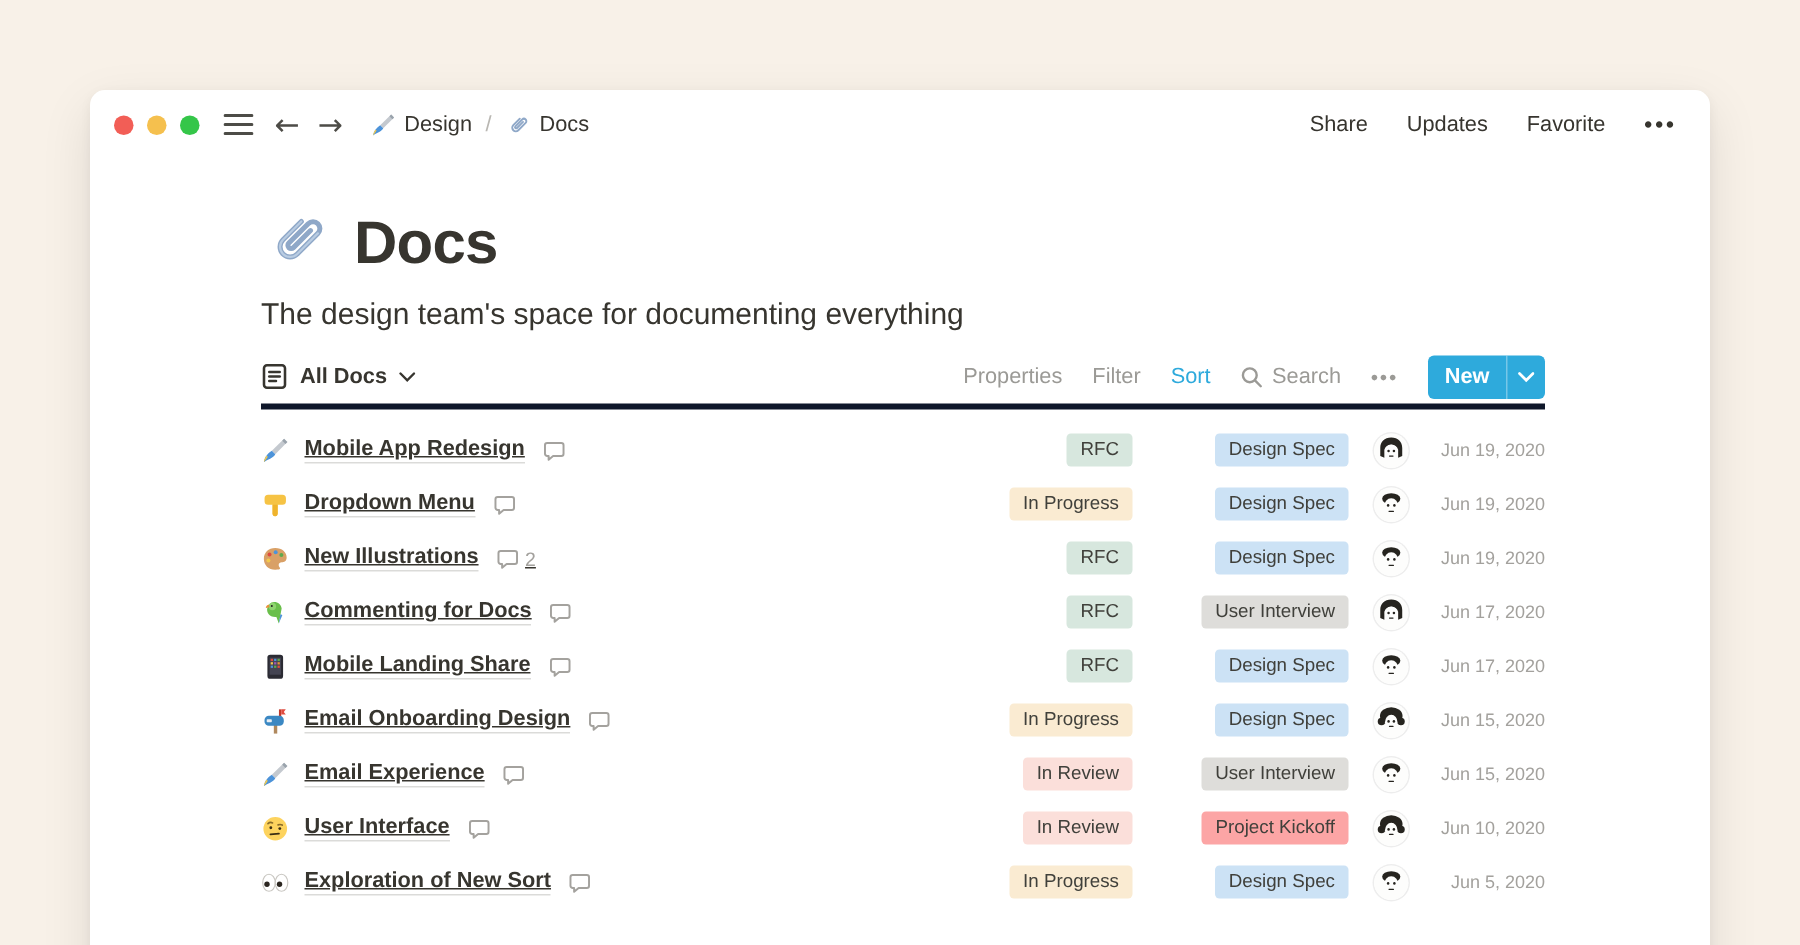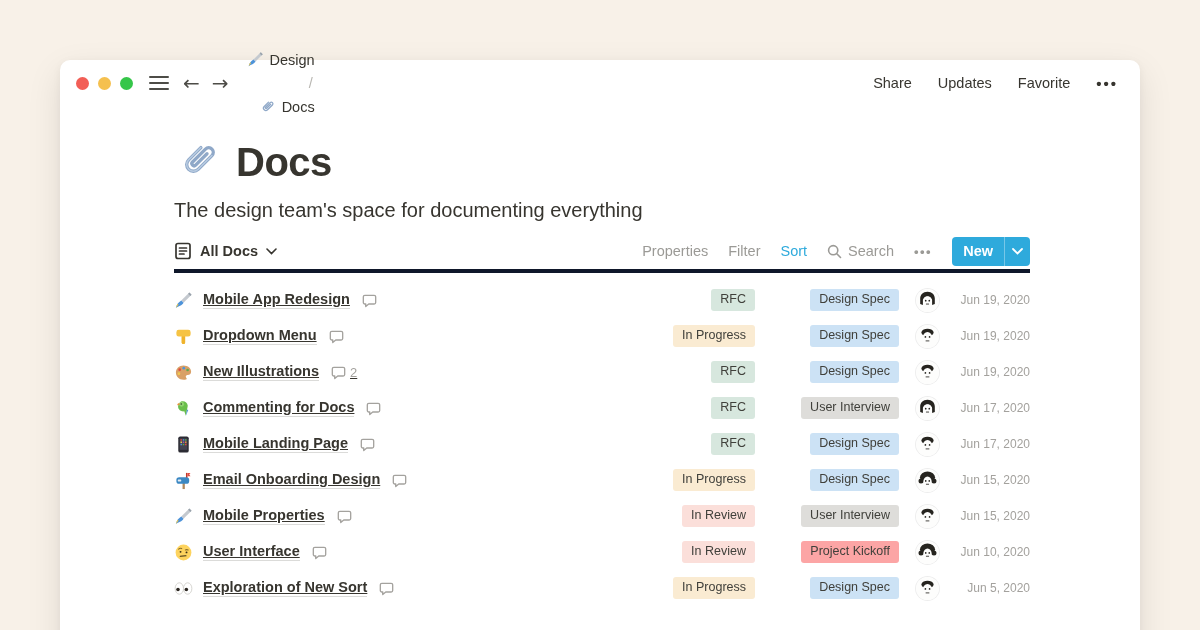--- a/index.html
+++ b/index.html
@@ -20,21 +20,21 @@
     height:46px; display:flex; align-items:center; padding:0 22px 0 16px;
   }
   .traffic { display:flex; gap:9px; margin-right:16px; }
   .light { width:13px; height:13px; border-radius:50%; }
   .light.red { background:#F25E56; }
   .light.yellow { background:#F5C04E; }
   .light.green { background:#35C649; }
   .icon-btn { display:flex; align-items:center; justify-content:center; color:#4D4C47; }
   .menu-btn { margin-right:14px; }
   .nav-arrow { font-size:20px; line-height:1; color:#4D4C47; margin-right:12px; font-family:"DejaVu Sans",sans-serif; }
-  .crumbs { display:flex; align-items:flex-end; gap:7px; margin-left:6px; font-size:14.5px;flex-direction:column; }
+  .crumbs { display:flex; align-items:flex-start; gap:7px; margin-left:6px; font-size:14.5px; }
   .crumb { display:flex; align-items:center; gap:6px; cursor:pointer; }
   .crumb-sep { color:#B9B7B2; margin:0 2px; }
   .topbar-spacer { flex:1; }
   .topbar-actions { display:flex; align-items:center; gap:26px; font-size:14.5px; }
   .topbar-action { cursor:pointer; }
   .dots { letter-spacing:2px; font-weight:bold; font-size:15px; color:#37352F; cursor:pointer; }
   .emoji-icon { display:inline-flex; align-items:center; justify-content:center; }
   
   .content { padding:0 110px 0 114px; }
   .page-head { margin-top:30px; display:flex; align-items:flex-end; gap:14px; }
@@ -362,21 +362,21 @@
                   <rect x="11.6" y="4.4" width="1.6" height="1.6" fill="#5DA94E"></rect>
                   <rect x="6.8" y="6.8" width="1.6" height="1.6" fill="#F2C94C"></rect>
                   <rect x="9.2" y="6.8" width="1.6" height="1.6" fill="#9B59B6"></rect>
                   <rect x="11.6" y="6.8" width="1.6" height="1.6" fill="#E8903A"></rect>
                   <rect x="6.8" y="9.2" width="1.6" height="1.6" fill="#4D93D9"></rect>
                   <rect x="9.2" y="9.2" width="1.6" height="1.6" fill="#5DA94E"></rect>
                   <rect x="11.6" y="9.2" width="1.6" height="1.6" fill="#E04B3F"></rect>
                 </g>
               </svg>
             </span>
-      <span class="row-title">Mobile Landing Page</span>
+      <span class="row-title">Mobile Landing Share</span>
       <span class="row-comments" hidden="">
         <span class="emoji-icon">
           <svg width="15" height="15" viewBox="0 0 16 16">
                   <path d="M3 2.5 h10 a1.6 1.6 0 0 1 1.6 1.6 v6 a1.6 1.6 0 0 1 -1.6 1.6 H7.2 L4 14.4 v-2.7 H3 a1.6 1.6 0 0 1 -1.6 -1.6 v-6 A1.6 1.6 0 0 1 3 2.5 z" fill="none" stroke="#A4A29E" stroke-width="1.4" stroke-linejoin="round"></path>
                 </svg>
         </span>
         <span></span>
       </span>
     </div>
     <div class="cell-status">
@@ -444,21 +444,21 @@
   <div class="doc-row">
     <div class="row-left">
       <span class="row-icon emoji-icon">
               <svg width="100%" height="100%" viewBox="0 0 20 20">
                 <path d="M16.2 1.6 L18.5 3.9 L10 12.4 L7.6 10 Z" fill="#C4C9CF"></path>
                 <path d="M16.2 1.6 L18.5 3.9 L17.2 5.2 L14.9 2.9 Z" fill="#9AA3AC"></path>
                 <path d="M7.6 10 L10 12.4 C8.6 15.4 4.6 15.8 2 18 C2.6 14.2 4.8 11.8 7.6 10 Z" fill="#4D93D9"></path>
                 <path d="M4.8 14.2 C4 15.5 3 16.8 2 18 C2.3 16.2 2.9 14.8 3.8 13.5 Z" fill="#F2C94C"></path>
               </svg>
             </span>
-      <span class="row-title">Mobile Properties</span>
+      <span class="row-title">Email Experience</span>
       <span class="row-comments" hidden="">
         <span class="emoji-icon">
           <svg width="15" height="15" viewBox="0 0 16 16">
                   <path d="M3 2.5 h10 a1.6 1.6 0 0 1 1.6 1.6 v6 a1.6 1.6 0 0 1 -1.6 1.6 H7.2 L4 14.4 v-2.7 H3 a1.6 1.6 0 0 1 -1.6 -1.6 v-6 A1.6 1.6 0 0 1 3 2.5 z" fill="none" stroke="#A4A29E" stroke-width="1.4" stroke-linejoin="round"></path>
                 </svg>
         </span>
         <span></span>
       </span>
     </div>
     <div class="cell-status">

